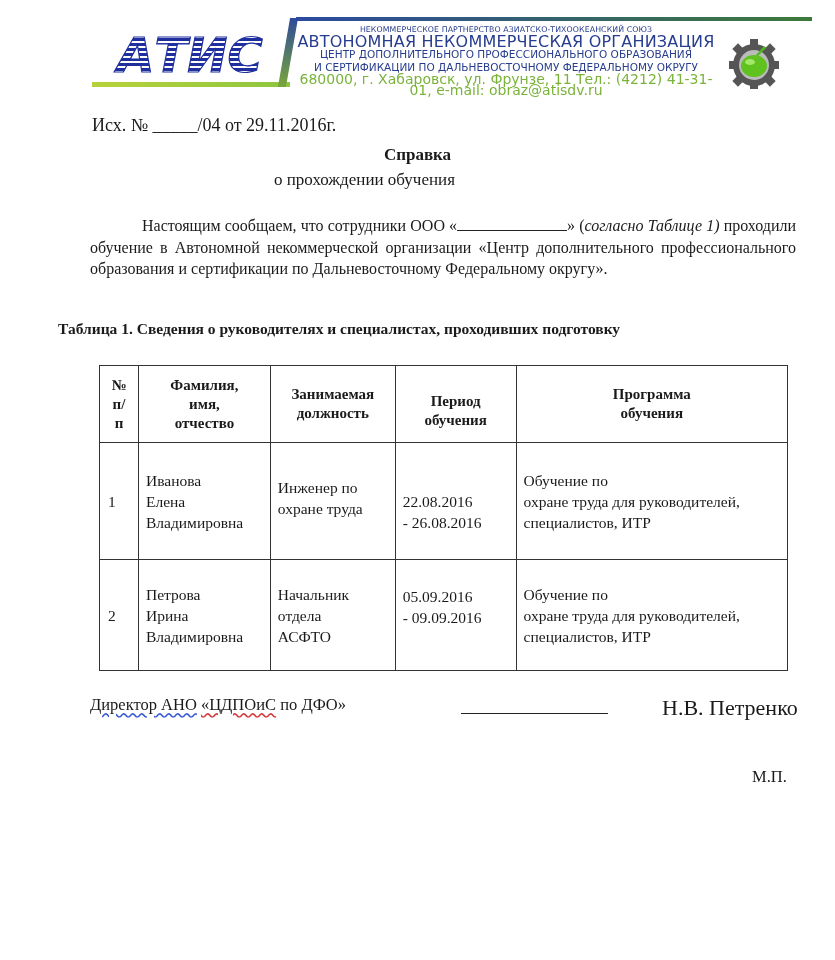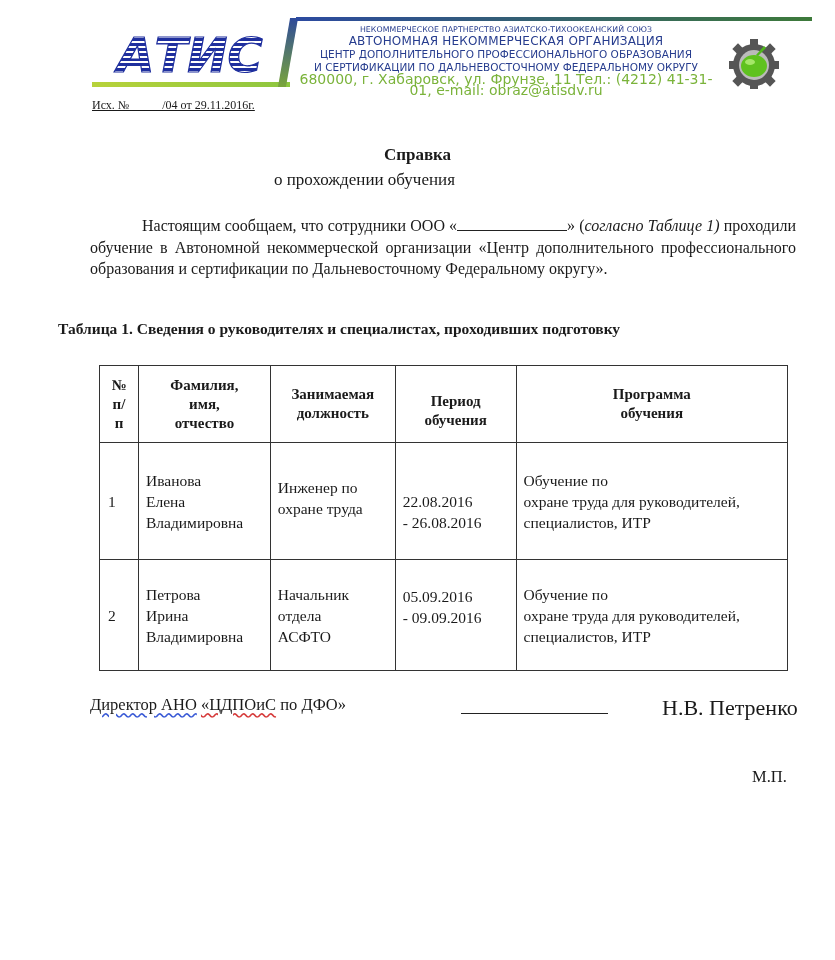--- a/index.html
+++ b/index.html
@@ -11,28 +11,28 @@
   .logo { position:absolute; left:100px; top:28px; width:180px; height:52px; }
   .green-bar-left { position:absolute; left:92px; top:82px; width:198px; height:5px;
                     background:linear-gradient(90deg,#b7d23a,#8dc63f); }
   .slash { position:absolute; left:284px; top:18px; width:8px; height:69px;
            background:linear-gradient(180deg,#2e4a9a,#7aa63a); transform:skewX(-10deg); }
   .top-bar { position:absolute; left:296px; top:17px; width:516px; height:4px;
              background:linear-gradient(90deg,#2c4aa0,#3d7a3a); }
   .lh-text { position:absolute; left:296px; top:24px; width:420px; text-align:center;
              font-family:"DejaVu Sans", sans-serif; }
   .lh-line1 { font-size:7.8px; color:#263c8e; letter-spacing:0.1px; line-height:11px; }
-  .lh-line2 { font-size:12px; color:#263c8e; line-height:13px; letter-spacing:0.2px; }
+  .lh-line2 { font-size:16px; color:#263c8e; line-height:13px; letter-spacing:0.2px; }
   .lh-line3 { font-size:10.5px; color:#263c8e; line-height:13px; }
   .lh-line4 { font-size:10.5px; color:#263c8e; line-height:13px; }
   .lh-line5 { font-size:14px; color:#7ab33a; line-height:11px; }
   .gear { position:absolute; left:726px; top:35px; width:56px; height:56px; }
 
   
-  .ref { position:absolute; left:92px; top:98px; font-size:12px;text-decoration:underline; }
+  .ref { position:absolute; left:92px; top:115px; font-size:18px; }
   .title { position:absolute; left:0; width:835px; text-align:center; top:145px;
            font-size:17px; font-weight:bold; }
   .subtitle { position:absolute; left:0; width:729px; text-align:center; top:170px;
               font-size:17px; }
   .para { position:absolute; left:90px; top:215px; width:706px; font-size:16px;
           line-height:21.5px; text-align:justify; }
   .para .indent { display:inline-block; width:52px; }
   .para .blank { display:inline-block; width:110px; border-bottom:1px solid #222; height:14px; vertical-align:baseline; }
   .para i { font-style:italic; }
   .table-caption { position:absolute; left:0; width:835px; text-align:center; top:320px;

